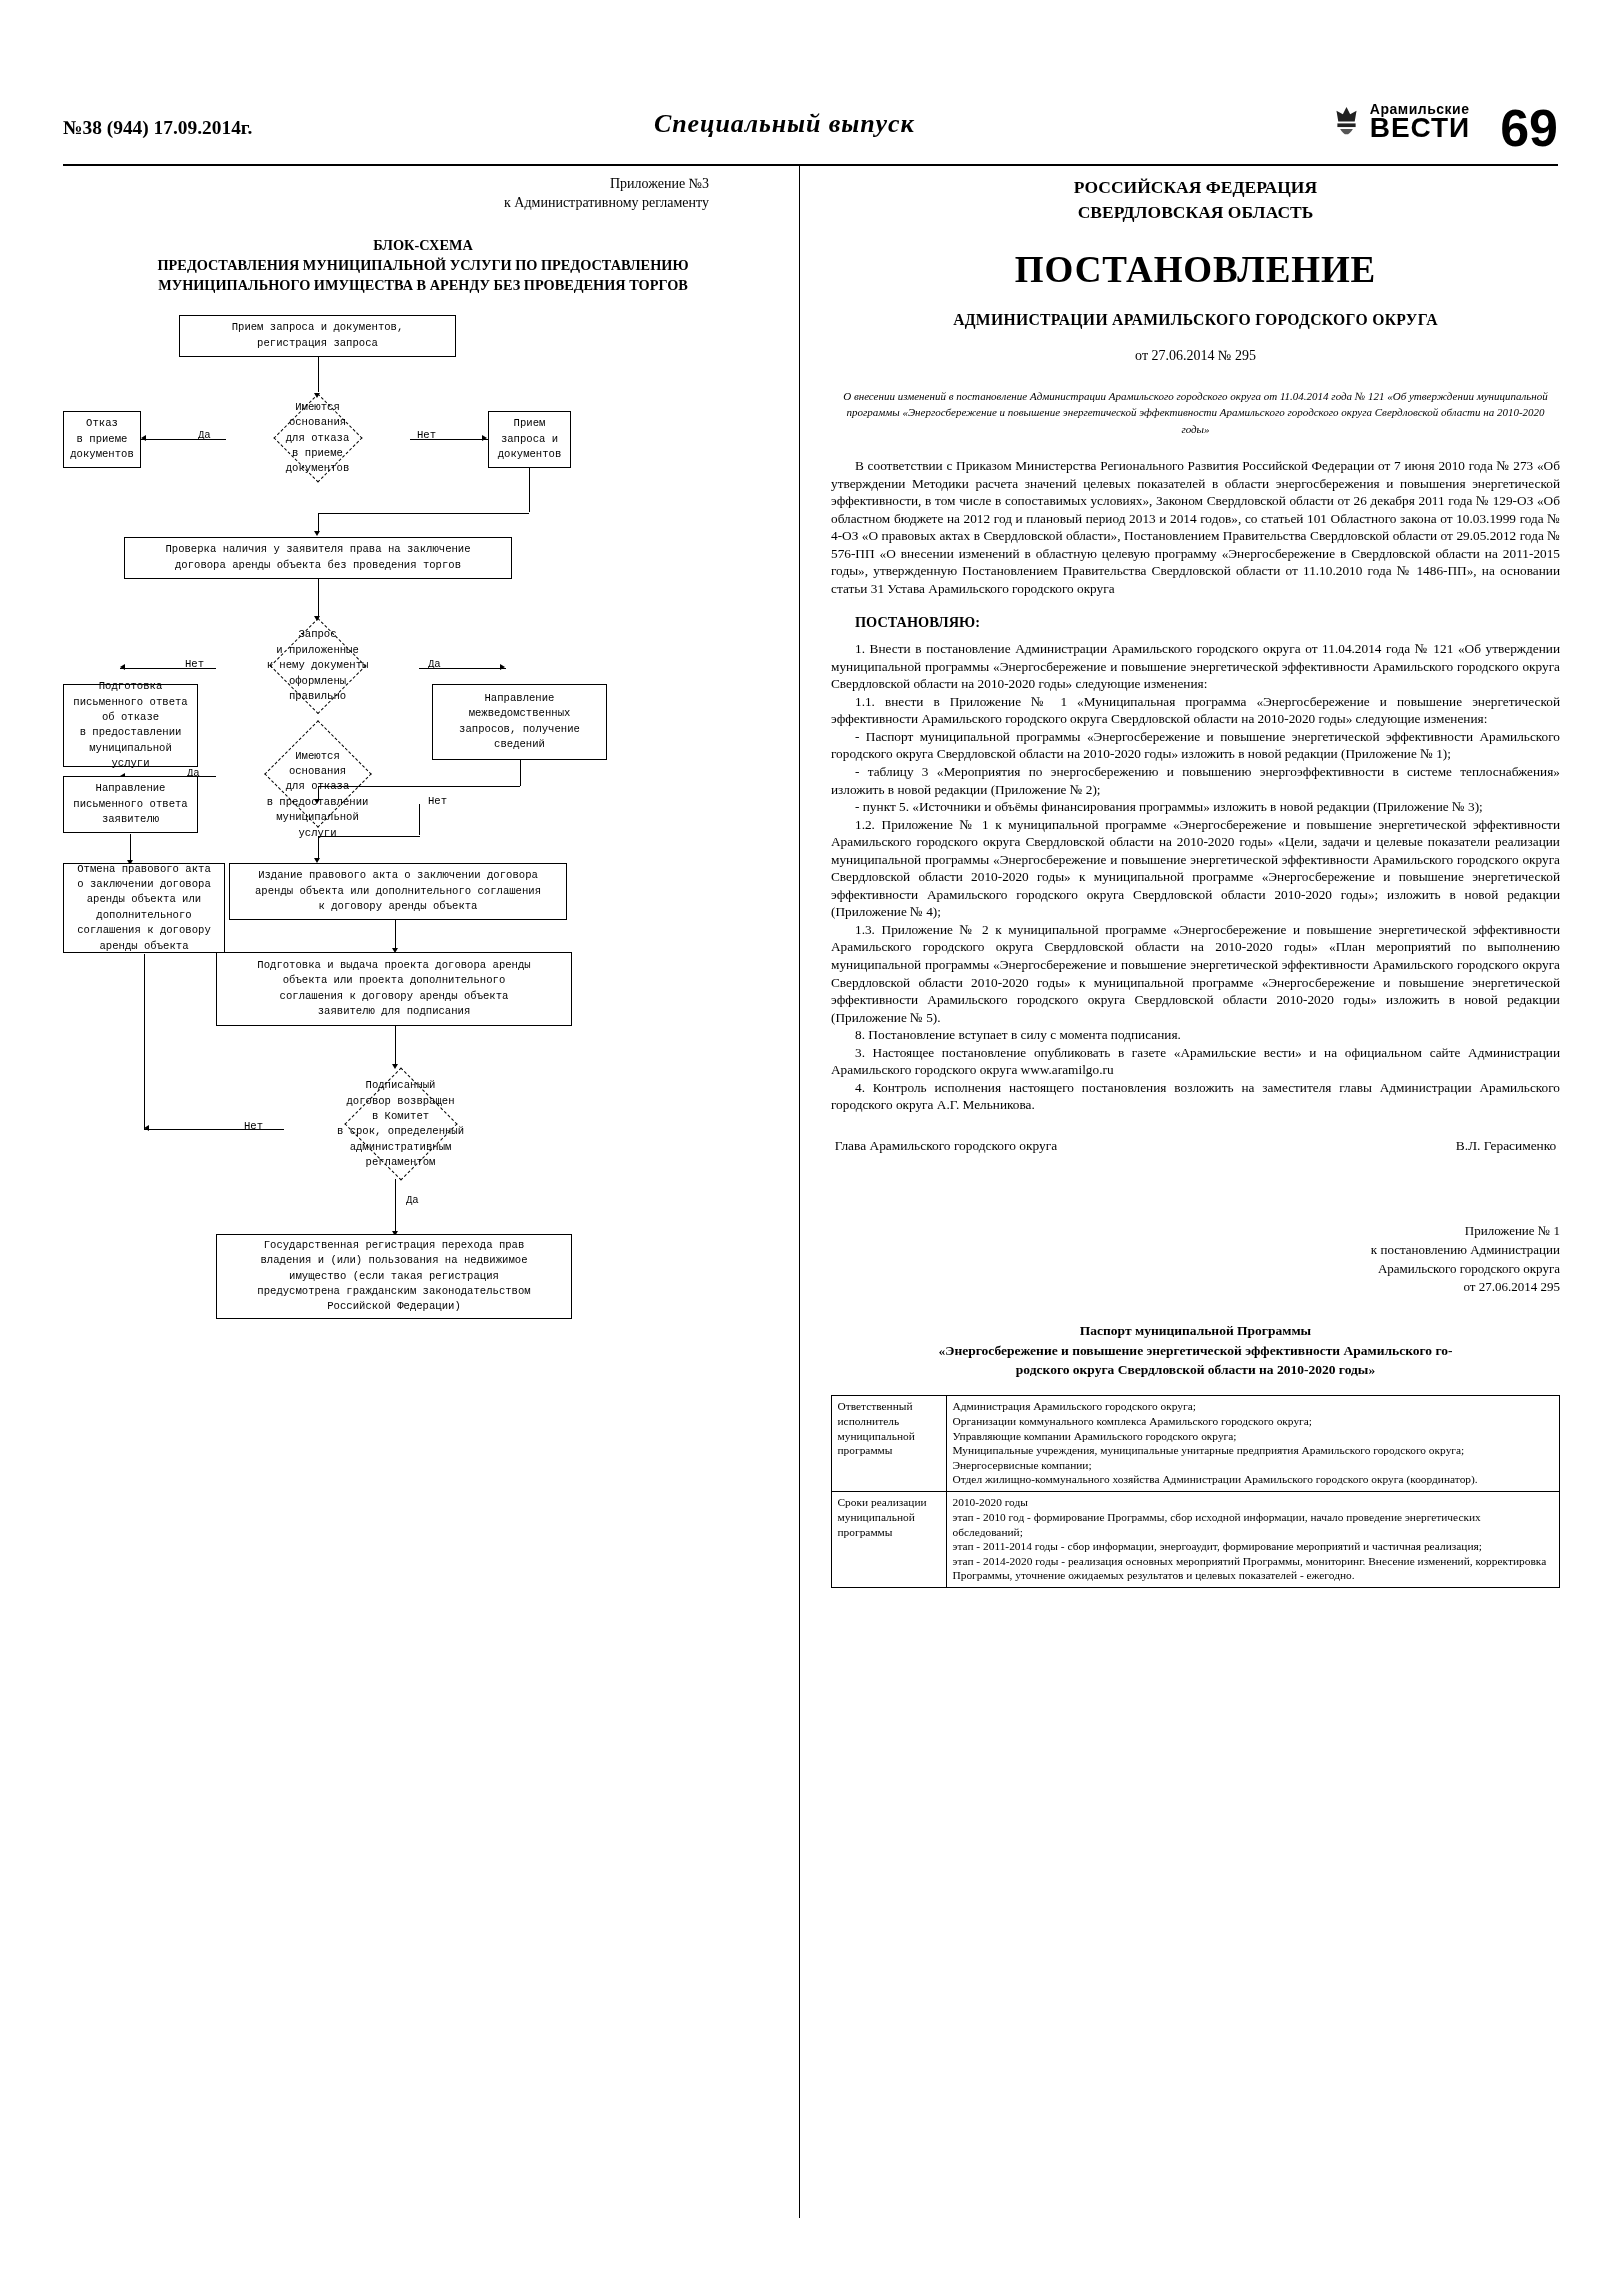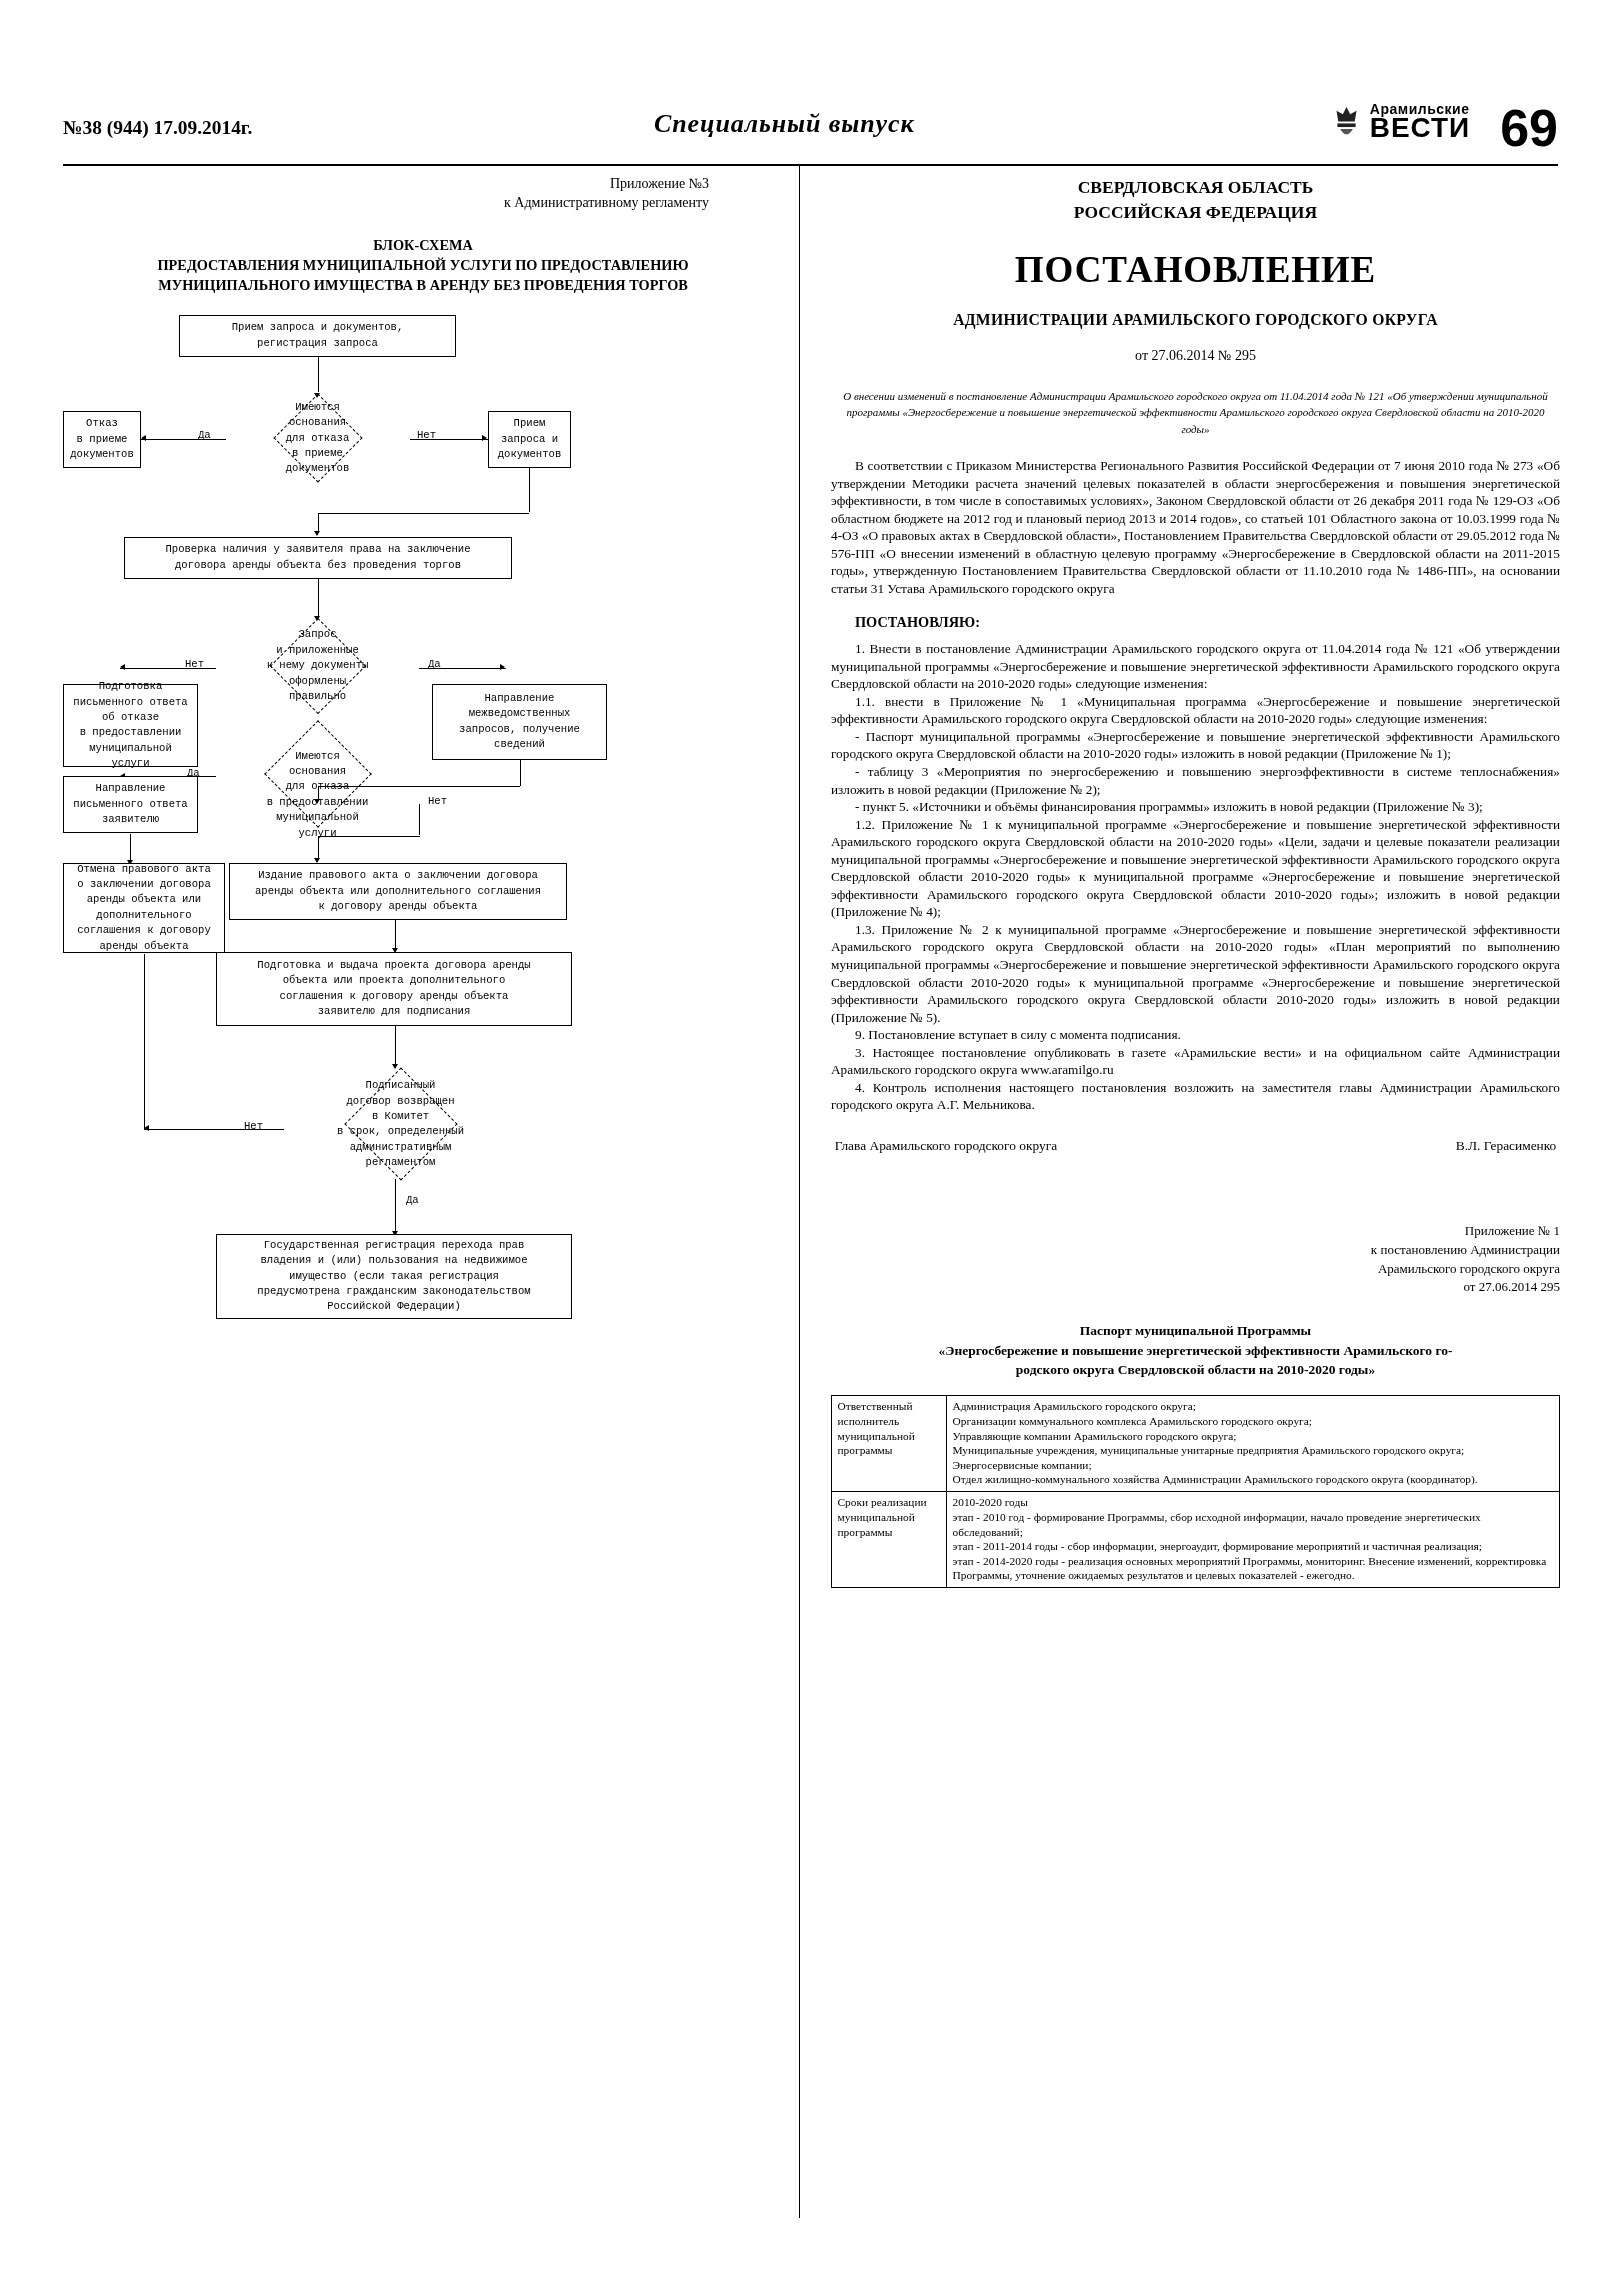--- a/index.html
+++ b/index.html
@@ -320,39 +320,39 @@
 
       <div class="box" style="left:153px;top:919px;width:356px;height:85px;">Государственная регистрация перехода прав
 владения и (или) пользования на недвижимое
 имущество (если такая регистрация
 предусмотрена гражданским законодательством
 Российской Федерации)</div>
     </div>
   </div>
 
   <div class="rightcol">
+    <div class="rf-line">РОССИЙСКАЯ ФЕДЕРАЦИЯ</div>
     <div class="rf-line">СВЕРДЛОВСКАЯ ОБЛАСТЬ</div>
-    <div class="rf-line">РОССИЙСКАЯ ФЕДЕРАЦИЯ</div>
 
     <div class="post-title">ПОСТАНОВЛЕНИЕ</div>
     <div class="adm-line">АДМИНИСТРАЦИИ АРАМИЛЬСКОГО ГОРОДСКОГО ОКРУГА</div>
     <div class="date-line">от    27.06.2014 №  295</div>
 
     <div class="doc-title">О внесении изменений в постановление Администрации Арамильского городского округа от 11.04.2014 года № 121 «Об утверждении муниципальной программы «Энергосбережение и повышение энергетической эффективности Арамильского городского округа Свердловской области на 2010-2020 годы»</div>
 
     <p class="body first">В соответствии с Приказом Министерства Регионального Развития Российской Федерации от 7 июня 2010 года № 273 «Об утверждении Методики расчета значений целевых показателей в области энергосбережения и повышения энергетической эффективности, в том числе в сопоставимых условиях», Законом Свердловской области от 26 декабря 2011 года № 129-ОЗ «Об областном бюджете на 2012 год и плановый период 2013 и 2014 годов», со статьей 101 Областного закона от 10.03.1999 года № 4-ОЗ «О правовых актах в Свердловской области», Постановлением Правительства Свердловской области от 29.05.2012 года № 576-ПП «О внесении изменений в областную целевую программу «Энергосбережение в Свердловской области на 2011-2015 годы», утвержденную Постановлением Правительства Свердловской области от 11.10.2010 года № 1486-ПП», на основании статьи 31 Устава Арамильского городского округа</p>
     <div class="resolve">ПОСТАНОВЛЯЮ:</div>
     <p class="body">1. Внести в постановление Администрации Арамильского городского округа от 11.04.2014 года № 121 «Об утверждении муниципальной программы «Энергосбережение и повышение энергетической эффективности Арамильского городского округа Свердловской области на 2010-2020 годы» следующие изменения:</p>
     <p class="body">1.1. внести в Приложение № 1 «Муниципальная программа «Энергосбережение и повышение энергетической эффективности Арамильского городского округа Свердловской области на 2010-2020 годы» следующие изменения:</p>
     <p class="body">- Паспорт муниципальной программы «Энергосбережение и повышение энергетической эффективности Арамильского городского округа Свердловской области на 2010-2020 годы» изложить в новой редакции (Приложение № 1);</p>
     <p class="body">- таблицу 3 «Мероприятия по энергосбережению и повышению энергоэффективности в системе теплоснабжения» изложить в новой редакции (Приложение № 2);</p>
     <p class="body">- пункт 5. «Источники и объёмы финансирования программы» изложить в новой редакции (Приложение № 3);</p>
     <p class="body">1.2. Приложение № 1 к муниципальной программе «Энергосбережение и повышение энергетической эффективности Арамильского городского округа Свердловской области на 2010-2020 годы» «Цели, задачи и целевые показатели реализации муниципальной программы «Энергосбережение и повышение энергетической эффективности Арамильского городского округа Свердловской области 2010-2020 годы» к муниципальной программе «Энергосбережение и повышение энергетической эффективности Арамильского городского округа Свердловской области 2010-2020 годы»; изложить в новой редакции (Приложение № 4);</p>
     <p class="body">1.3. Приложение № 2 к муниципальной программе «Энергосбережение и повышение энергетической эффективности Арамильского городского округа Свердловской области на 2010-2020 годы»  «План мероприятий по выполнению муниципальной программы «Энергосбережение и повышение энергетической эффективности Арамильского городского округа Свердловской области 2010-2020 годы» к муниципальной программе «Энергосбережение и повышение энергетической эффективности Арамильского городского округа Свердловской области 2010-2020 годы» изложить в новой редакции (Приложение № 5).</p>
-    <p class="body">9. Постановление вступает в силу с момента подписания.</p>
+    <p class="body">8. Постановление вступает в силу с момента подписания.</p>
     <p class="body">3. Настоящее постановление опубликовать в газете «Арамильские вести» и на официальном сайте Администрации Арамильского городского округа www.aramilgo.ru</p>
     <p class="body">4. Контроль исполнения настоящего постановления возложить на заместителя главы Администрации Арамильского городского округа      А.Г. Мельникова.</p>
 
     <div class="sign">
       <span>Глава Арамильского городского округа</span>
       <span>В.Л. Герасименко</span>
     </div>
 
     <div class="app1">
       <div>Приложение № 1</div>

